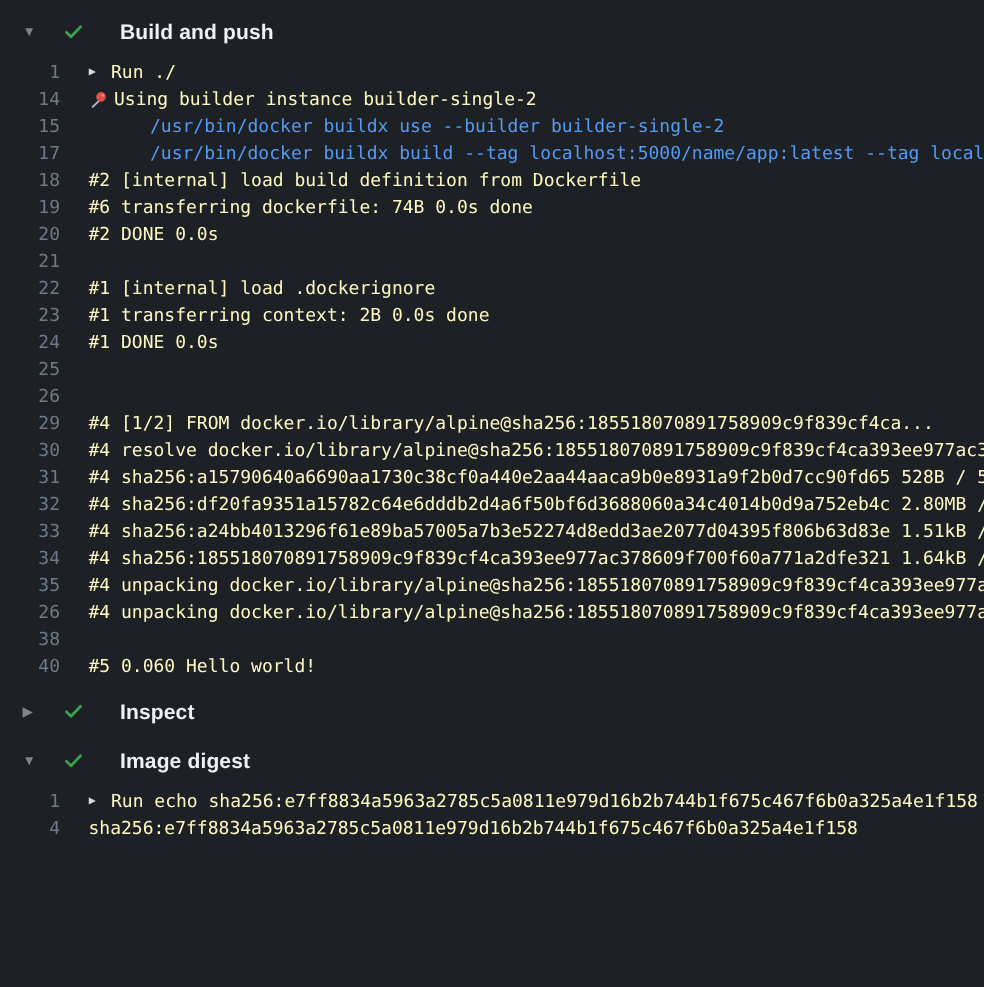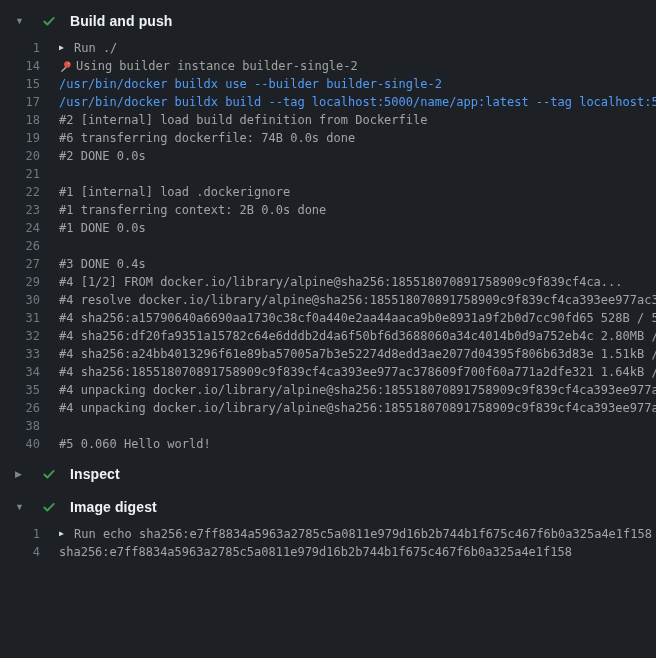--- a/index.html
+++ b/index.html
@@ -17,41 +17,41 @@
     padding-left: 15px;
     cursor: pointer;
   }
   .caret {
     width: 12px; flex: none;
     color: #7d858e; font-size: 9px; line-height: 24px;
     text-align: left;
   }
   .check { margin-left: 15px; flex: none; display: flex; align-items: center; }
   .section-title {
-    margin-left: 14px;
+    margin-left: 24px;
     color: #eef2f7; font-size: 14px; font-weight: 600;
     letter-spacing: 0.1px;
   }
 
   .log { margin-top: 6px; }
   .row {
     display: flex; height: 18px;
     font-family: "DejaVu Sans Mono", monospace;
     font-size: 12px; line-height: 18px;
     white-space: pre; overflow: hidden;
   }
   .ln {
     width: 40px; flex: none;
     text-align: right;
     color: #6e7a87;
     cursor: pointer;
   }
   .content { margin-left: 19px; white-space: pre; overflow: hidden; display: flex; align-items: center; }
-  .txt { color: #a3a3a3; white-space: pre; }
-  .txt.command { color: #539bf5; }
+  .txt { color: #fef9c3; white-space: pre; }
+  .txt.command { color: #539bf5; margin-left: 41px; }
   .arrow {
     display: inline-block; width: 15px; flex: none;
     color: #d6dde4; font-size: 8px;
   }
   .lineicon { flex: none; margin-right: 4px; position: relative; top: 0px; }
 </style>
 </head>
 <body>
 
 <div id="log-root">
@@ -141,31 +141,31 @@
     </span>
   </div>
 
   <div class="row">
     <span class="ln">24</span>
     <span class="content">
       <span class="txt">#1 DONE 0.0s</span>
     </span>
   </div>
 
+  <div class="row">
+    <span class="ln">25</span>
+    <span class="content">
+      <span class="txt"></span>
+    </span>
+  </div>
 
   <div class="row">
     <span class="ln">26</span>
   </div>
 
-  <div class="row">
-    <span class="ln">27</span>
-    <span class="content">
-      <span class="txt">#3 DONE 0.4s</span>
-    </span>
-  </div>
 
 
   <div class="row">
     <span class="ln">29</span>
     <span class="content">
       <span class="txt">#4 [1/2] FROM docker.io/library/alpine@sha256:185518070891758909c9f839cf4ca...</span>
     </span>
   </div>
 
   <div class="row">

